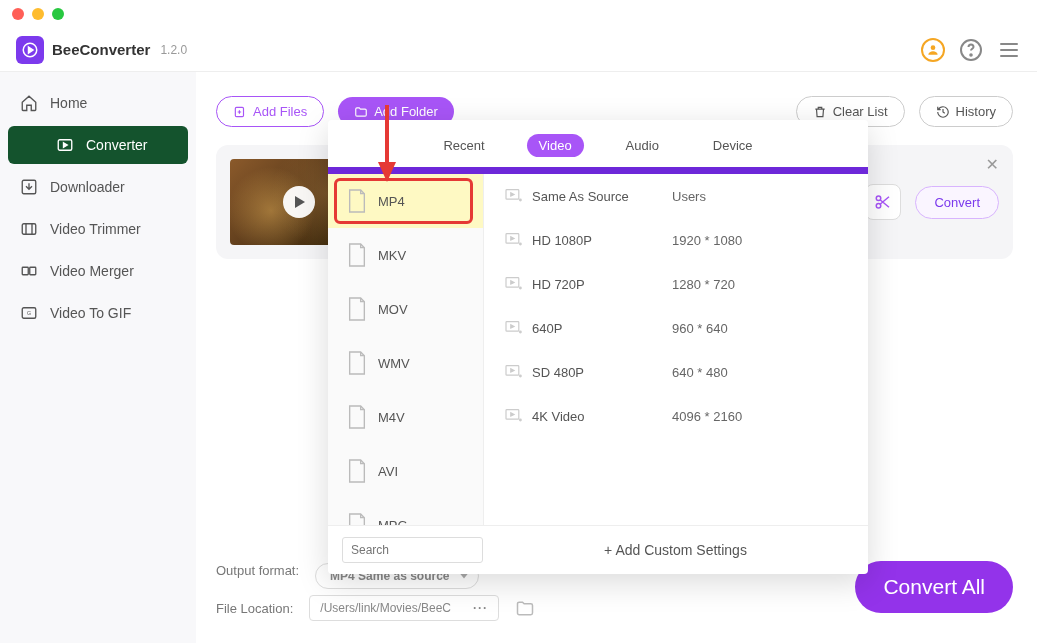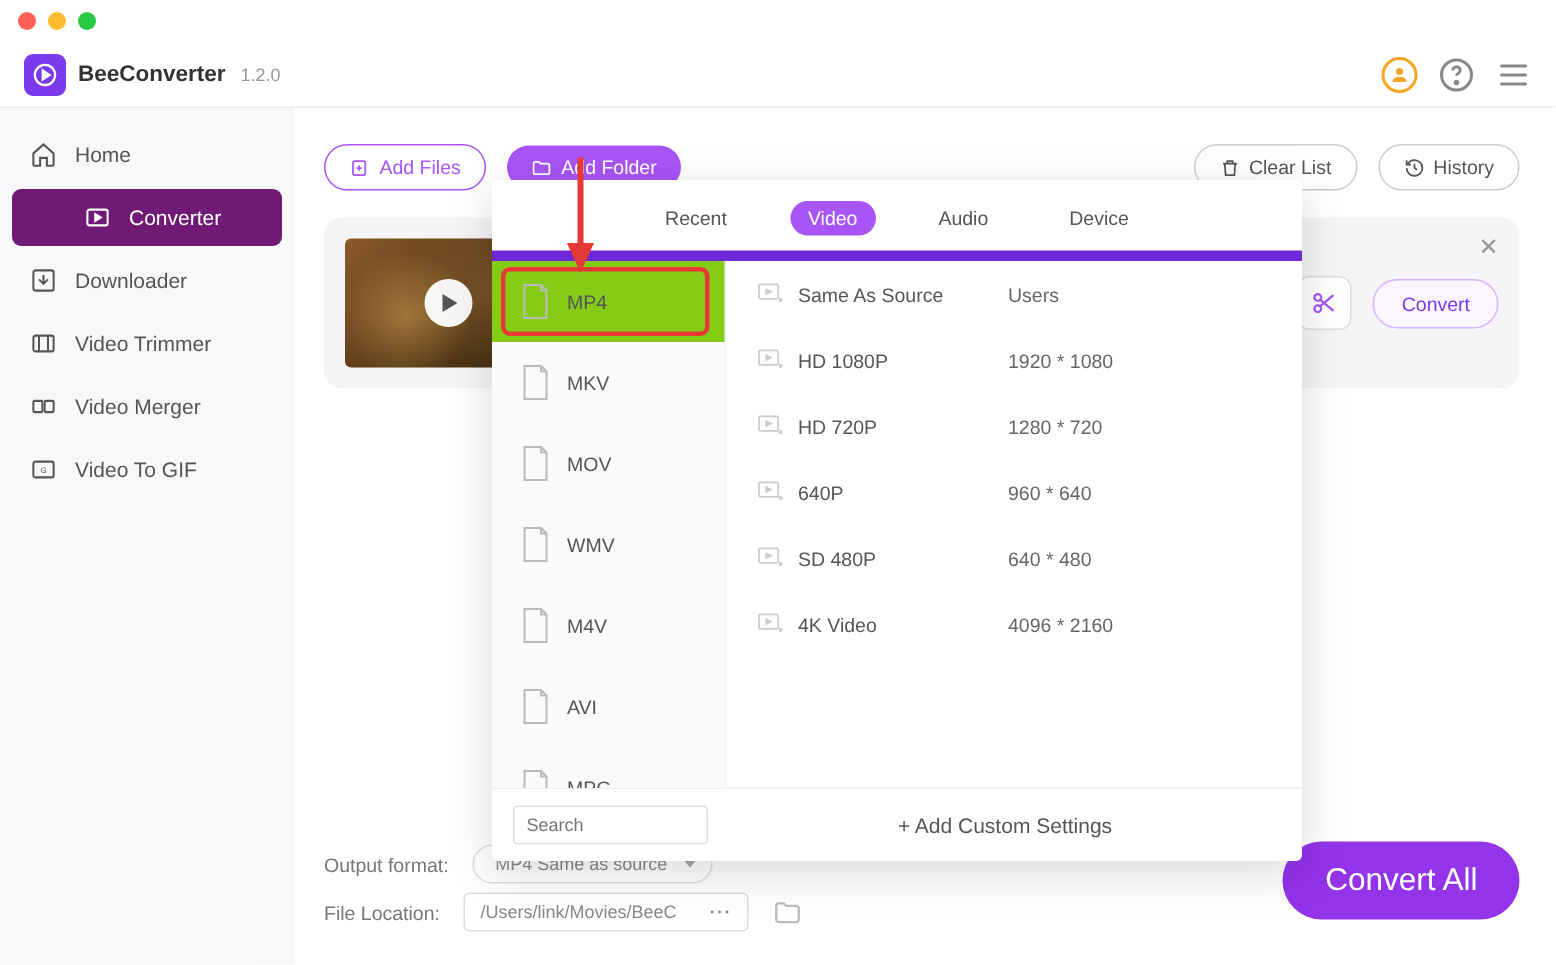--- a/index.html
+++ b/index.html
@@ -21,21 +21,21 @@
   .header-right { margin-left: auto; display: flex; align-items: center; gap: 14px; }
   .icon-btn { width: 24px; height: 24px; display: flex; align-items: center; justify-content: center; color: #888; cursor: pointer; }
   .avatar-circle { width: 24px; height: 24px; border: 2px solid #f5a623; border-radius: 50%; display:flex; align-items:center; justify-content:center;}
   .avatar-circle svg { width:14px; height:14px; fill:#f5a623;}
   .hamburger { display:flex; flex-direction:column; gap:4px; }
   .hamburger span { display:block; width:18px; height:2px; background:#888; border-radius:1px;}
 
   
   .sidebar { position: absolute; top: 72px; left: 0; width: 196px; bottom: 0; background: #f8f8fa; padding: 12px 8px; }
   .side-item { display: flex; align-items: center; gap: 12px; padding: 10px 12px; border-radius: 6px; font-size: 14px; color: #555; cursor: pointer; margin-bottom: 4px; }
-  .side-item.active { background: #701a75; color: #fff; padding-left: 48px; }
+  .side-item.active { background: #14532d; color: #fff; padding-left: 48px; }
   .side-ico { width: 18px; height: 18px; display:flex; align-items:center; justify-content:center; }
   .side-ico svg { width:18px; height:18px; }
 
   
   .main { position: absolute; top: 72px; left: 196px; right: 0; bottom: 0; padding: 24px 24px 24px 20px; }
   .toolbar { display: flex; align-items: center; gap: 14px; margin-bottom: 18px; }
   .pill-btn { display: inline-flex; align-items: center; gap: 6px; padding: 7px 16px; border-radius: 999px; font-size: 13px; cursor: pointer; }
   .pill-purple-outline { border: 1px solid #a855f7; color: #a855f7; background:#fff; }
   .pill-purple-fill { background: #a855f7; color: #fff; }
   .toolbar-right { margin-left: auto; display:flex; gap:14px; }
@@ -54,39 +54,39 @@
   .convert-pill { border:1px solid #d8b4fe; background:#faf5ff; color:#7c3aed; padding: 8px 18px; border-radius:999px; font-size:13px; cursor:pointer;}
 
   
   .popup { position: absolute; top: 120px; left: 328px; width: 540px; height: 454px; background: #fff; border-radius: 4px; box-shadow: 0 8px 32px rgba(0,0,0,0.15); display:flex; flex-direction:column; z-index:10;}
   .popup-tabs { display:flex; justify-content:center; gap:30px; padding: 14px 0 10px; font-size:13px; border-bottom:7px solid #6d28d9;}
   .popup-tab { color:#555; cursor:pointer; padding:4px 12px; border-radius:999px;}
   .popup-tab.active { background:#a855f7; color:#fff; }
   .popup-body { flex:1; display:flex; overflow:hidden;}
   .format-col { width: 156px; border-right:1px solid #eee; overflow-y:auto; background:#fafafa;}
   .format-item { display:flex; align-items:center; gap:10px; padding:14px 18px; font-size:13px; color:#555; cursor:pointer; position:relative;}
-  .format-item.active { background:#84cc16; }
+  .format-item.active { background:#fef9c3; }
   .format-item.active.highlighted::after { content:''; position:absolute; inset:4px 10px 4px 6px; border:3px solid #e53935; border-radius:6px; pointer-events:none;}
   .file-ico { width:22px; height:26px; flex-shrink:0;}
   .res-col { flex:1; overflow-y:auto;}
   .res-item { display:flex; align-items:center; padding:14px 20px; font-size:13px; color:#555; cursor:pointer; gap:0;}
   .res-ico { width:28px; flex-shrink:0; color:#ccc;}
   .res-name { width: 140px; flex-shrink:0;}
   .res-dim { color:#666;}
   .popup-footer { display:flex; align-items:center; padding:10px 14px; gap:14px; border-top:1px solid #eee;}
-  .search-box { width: 130px; padding:5px 8px; font-size:12px; border:1px solid #ddd; border-radius:3px;}
+  .search-box { width: 141px; padding:5px 8px; font-size:12px; border:1px solid #ddd; border-radius:3px;}
   .add-custom { margin:0 auto; font-size:14px; color:#555; cursor:pointer; padding:6px 14px;}
 
   
   .arrow-anno { position:absolute; top: 100px; left: 372px; z-index:20; pointer-events:none;}
 
   
-  .bottom-row { position:absolute; bottom: 54px; left: 216px; display:flex; align-items:center; gap:16px; font-size:13px; color:#777;}
+  .bottom-row { position:absolute; bottom: 54px; left: 216px; display:flex; gap:16px; font-size:13px; color:#777;}
   .bottom-row2 { position:absolute; bottom: 22px; left: 216px; display:flex; align-items:center; gap:16px; font-size:13px; color:#777;}
-  .dropdown-fake { border:1px solid #ddd; border-radius:999px; padding:5px 28px 5px 14px; color:#888; font-size:12px; position:relative; min-width:160px;}
+  .dropdown-fake { border:1px solid #ddd; border-radius:999px; padding:5px 28px 5px 14px; color:#888; font-size:12px; position:relative; min-width:160px;font-weight:bold;}
   .dropdown-fake::after { content:''; position:absolute; right:10px; top:50%; transform:translateY(-50%); border-left:4px solid transparent; border-right:4px solid transparent; border-top:5px solid #aaa;}
   .path-box { border:1px solid #ddd; border-radius:4px; padding:5px 10px; font-size:12px; color:#888; display:flex; align-items:center; gap:22px;}
   .dots { letter-spacing:1px; font-weight:bold; cursor:pointer;}
   .folder-ico { color:#bbb; cursor:pointer;}
 
   .convert-all { position:absolute; bottom: 30px; right: 24px; background:#9333ea; color:#fff; padding:14px 28px; border-radius:999px; font-size:21px; font-weight:500; cursor:pointer;}
 
   
   svg { display:block; }
 </style>

